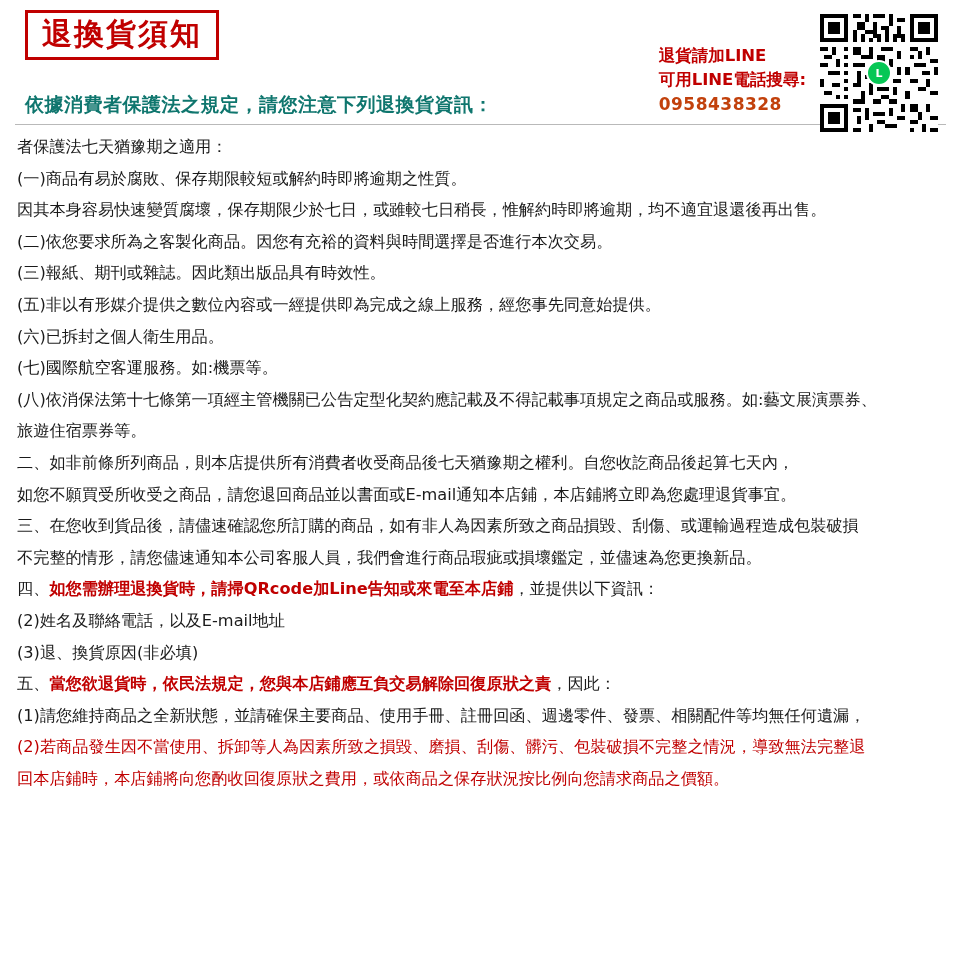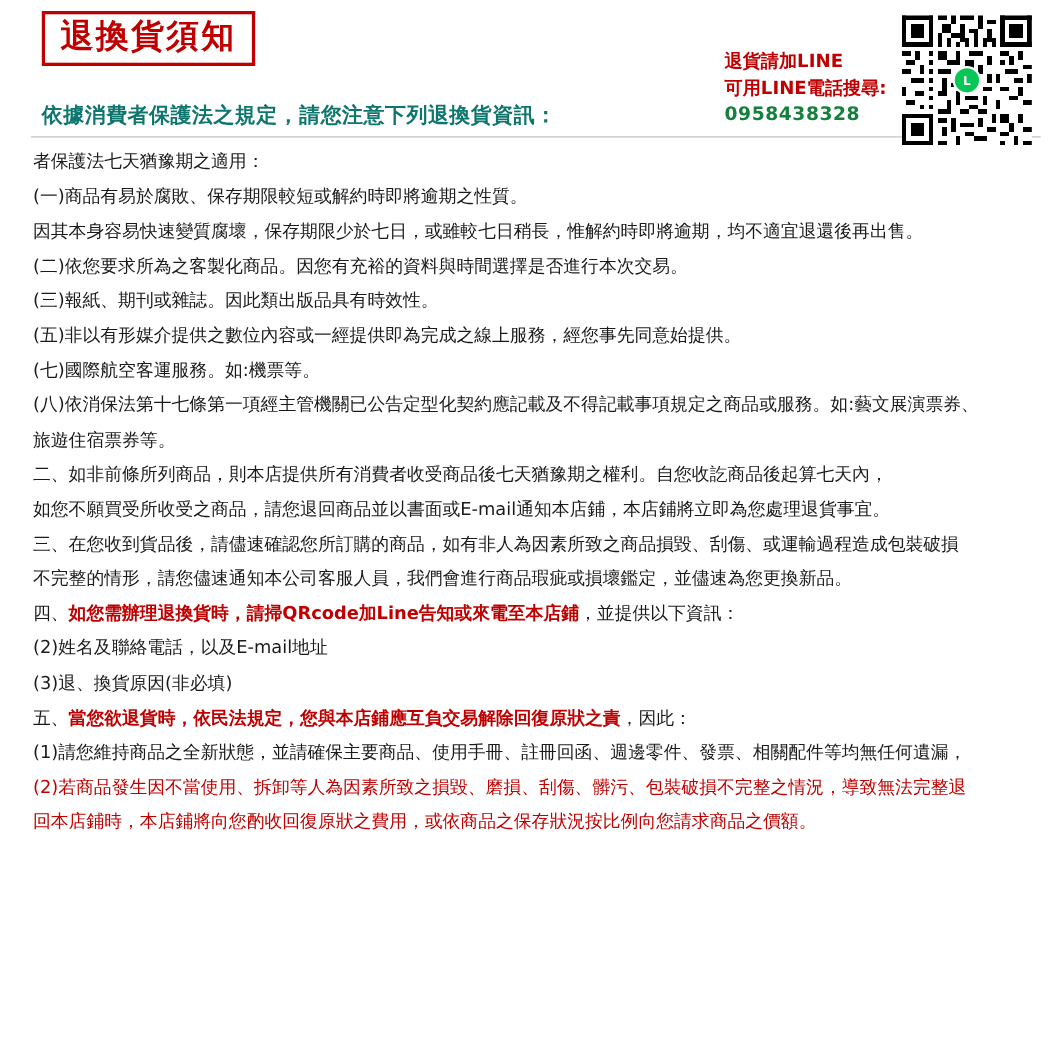--- a/index.html
+++ b/index.html
@@ -12,21 +12,21 @@
     background: #ffffff;
     font-family: "DejaVu Sans", "Liberation Sans", sans-serif;
     color: #1a1a1a;
     overflow: hidden;
   }
   .page {
     position: relative;
     width: 960px;
     height: 960px;
     box-sizing: border-box;
-    padding: 10px 14px 0 28px;
+    padding: 10px 14px 0 15px;
   }
 
   
   .header {
     position: relative;
     display: flex;
     align-items: flex-start;
     height: 78px;
   }
   .title-badge {
@@ -46,21 +46,21 @@
     right: 140px;
     top: 34px;
     text-align: left;
     color: #c00000;
     font-weight: bold;
     font-size: 16.5px;
     line-height: 1.45;
     white-space: nowrap;
   }
   .line-block .phone {
-    color: #15803d;
+    color: #c2410c;
     font-size: 17px;
     font-weight: bold;
     letter-spacing: 0.5px;
   }
 
   
   .qr-wrap {
     position: absolute;
     right: 8px;
     top: 4px;
@@ -267,20 +267,21 @@
 
   <hr class="rule">
 
   <div class="body-text">
     <p>者保護法七天猶豫期之適用：</p>
     <p>(一)商品有易於腐敗、保存期限較短或解約時即將逾期之性質。</p>
     <p>因其本身容易快速變質腐壞，保存期限少於七日，或雖較七日稍長，惟解約時即將逾期，均不適宜退還後再出售。</p>
     <p>(二)依您要求所為之客製化商品。因您有充裕的資料與時間選擇是否進行本次交易。</p>
     <p>(三)報紙、期刊或雜誌。因此類出版品具有時效性。</p>
     <p>(五)非以有形媒介提供之數位內容或一經提供即為完成之線上服務，經您事先同意始提供。</p>
+    <p>(六)已拆封之個人衛生用品。</p>
     <p>(七)國際航空客運服務。如:機票等。</p>
     <p>(八)依消保法第十七條第一項經主管機關已公告定型化契約應記載及不得記載事項規定之商品或服務。如:藝文展演票券、</p>
     <p>旅遊住宿票券等。</p>
 
     <p>二、如非前條所列商品，則本店提供所有消費者收受商品後七天猶豫期之權利。自您收訖商品後起算七天內，</p>
     <p>如您不願買受所收受之商品，請您退回商品並以書面或E-mail通知本店鋪，本店鋪將立即為您處理退貨事宜。</p>
 
     <p>三、在您收到貨品後，請儘速確認您所訂購的商品，如有非人為因素所致之商品損毀、刮傷、或運輸過程造成包裝破損</p>
     <p>不完整的情形，請您儘速通知本公司客服人員，我們會進行商品瑕疵或損壞鑑定，並儘速為您更換新品。</p>
 

